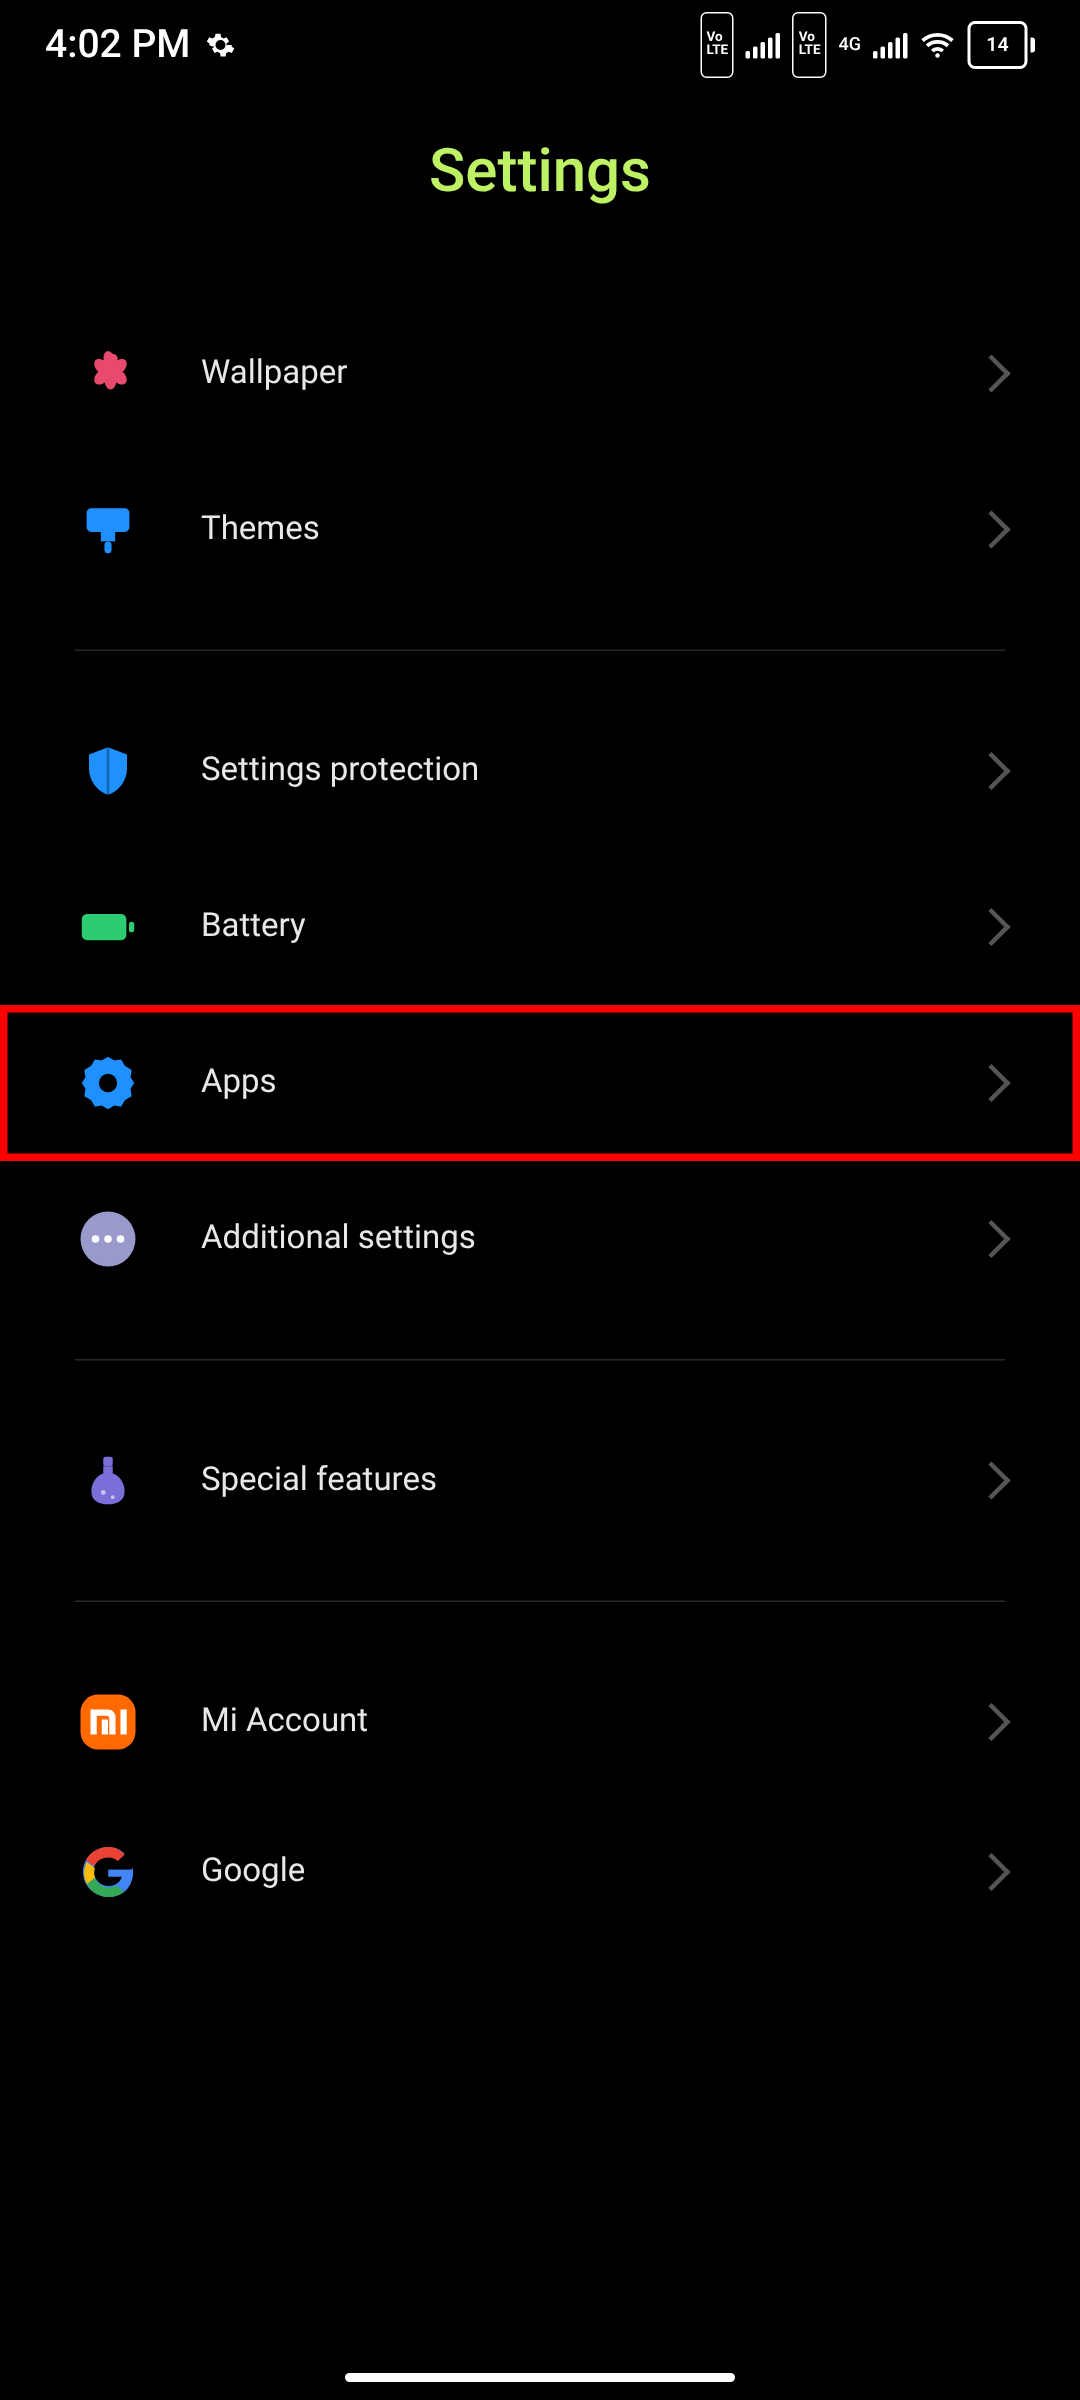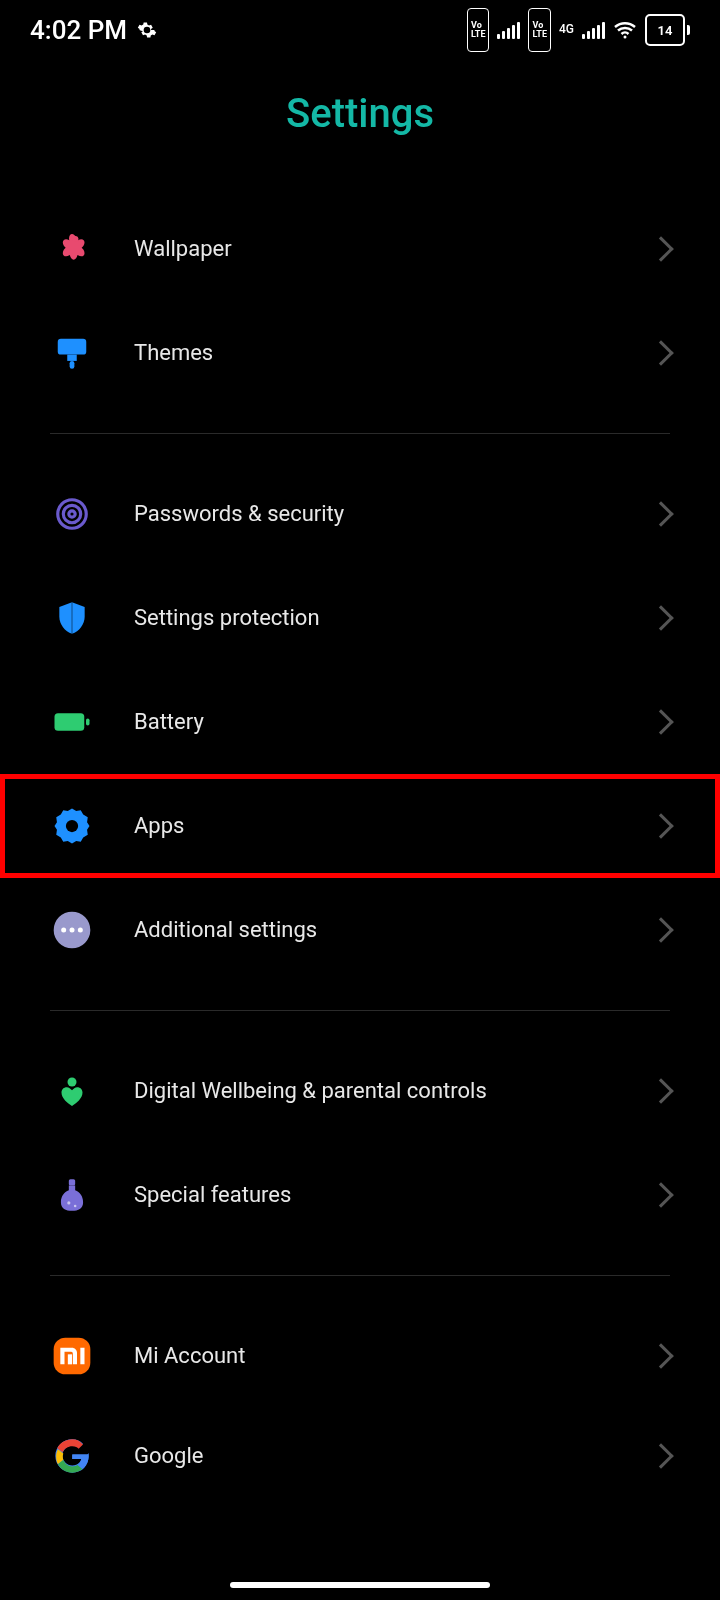--- a/index.html
+++ b/index.html
@@ -103,21 +103,21 @@
       width: 3px;
       height: 10px;
       background: #fff;
       border-radius: 0 2px 2px 0;
       margin-left: 2px;
     }
     .page-title {
       text-align: center;
       font-size: 40px;
       font-weight: 500;
-      color: #14b8a6;
+      color: #bef264;
       padding: 30px 0 60px 0;
     }
     .list {
       padding: 0;
     }
     .item {
       display: flex;
       align-items: center;
       padding: 26px 50px 26px 50px;
       min-height: 104px;
@@ -229,31 +229,20 @@
           <rect x="9" y="13" width="6" height="4"></rect>
           <rect x="10.5" y="17" width="3" height="5" rx="1.5"></rect>
         </svg>
     </span>
     <span class="label">Themes</span>
     <span class="chevron"></span>
   </div>
 
   <div class="divider"></div>
 
-  <div class="item">
-    <span class="icon-slot">
-      <svg viewBox="0 0 24 24" width="38" height="38" fill="none" stroke="#6a5acd" stroke-width="2">
-          <circle cx="12" cy="12" r="9"></circle>
-          <circle cx="12" cy="12" r="5.5"></circle>
-          <circle cx="12" cy="12" r="2"></circle>
-        </svg>
-    </span>
-    <span class="label">Passwords &amp; security</span>
-    <span class="chevron"></span>
-  </div>
 
   <div class="item">
     <span class="icon-slot">
       <svg viewBox="0 0 24 24" width="38" height="38" fill="#1e90ff">
           <path d="M12 2l8 3v6c0 5-3.5 9.5-8 11-4.5-1.5-8-6-8-11V5l8-3z"></path>
           <path d="M12 2v20" stroke="#000" stroke-width="1" opacity="0.3"></path>
         </svg>
     </span>
     <span class="label">Settings protection</span>
     <span class="chevron"></span>
@@ -289,30 +278,20 @@
           <circle cx="12" cy="12" r="1.5" fill="#fff"></circle>
           <circle cx="17" cy="12" r="1.5" fill="#fff"></circle>
         </svg>
     </span>
     <span class="label">Additional settings</span>
     <span class="chevron"></span>
   </div>
 
   <div class="divider"></div>
 
-  <div class="item">
-    <span class="icon-slot">
-      <svg viewBox="0 0 24 24" width="36" height="36" fill="#2ecc71">
-          <circle cx="12" cy="6" r="3"></circle>
-          <path d="M12 22c-3-2-7-5-7-9 0-2 1.5-3.5 3.5-3.5 1.5 0 2.5 1 3.5 2 1-1 2-2 3.5-2 2 0 3.5 1.5 3.5 3.5 0 4-4 7-7 9z"></path>
-        </svg>
-    </span>
-    <span class="label">Digital Wellbeing &amp; parental controls</span>
-    <span class="chevron"></span>
-  </div>
 
   <div class="item">
     <span class="icon-slot">
       <svg viewBox="0 0 24 24" width="38" height="38" fill="#7a6fd8">
           <rect x="10" y="2" width="4" height="4" rx="1"></rect>
           <path d="M10 6h4v3c3 1 5 4 5 7.5 0 4-3 5.5-7 5.5s-7-1.5-7-5.5c0-3.5 2-6.5 5-7.5V6z"></path>
           <circle cx="10" cy="17" r="1" fill="#fff" opacity="0.6"></circle>
           <circle cx="14" cy="19" r="0.8" fill="#fff" opacity="0.6"></circle>
         </svg>
     </span>

